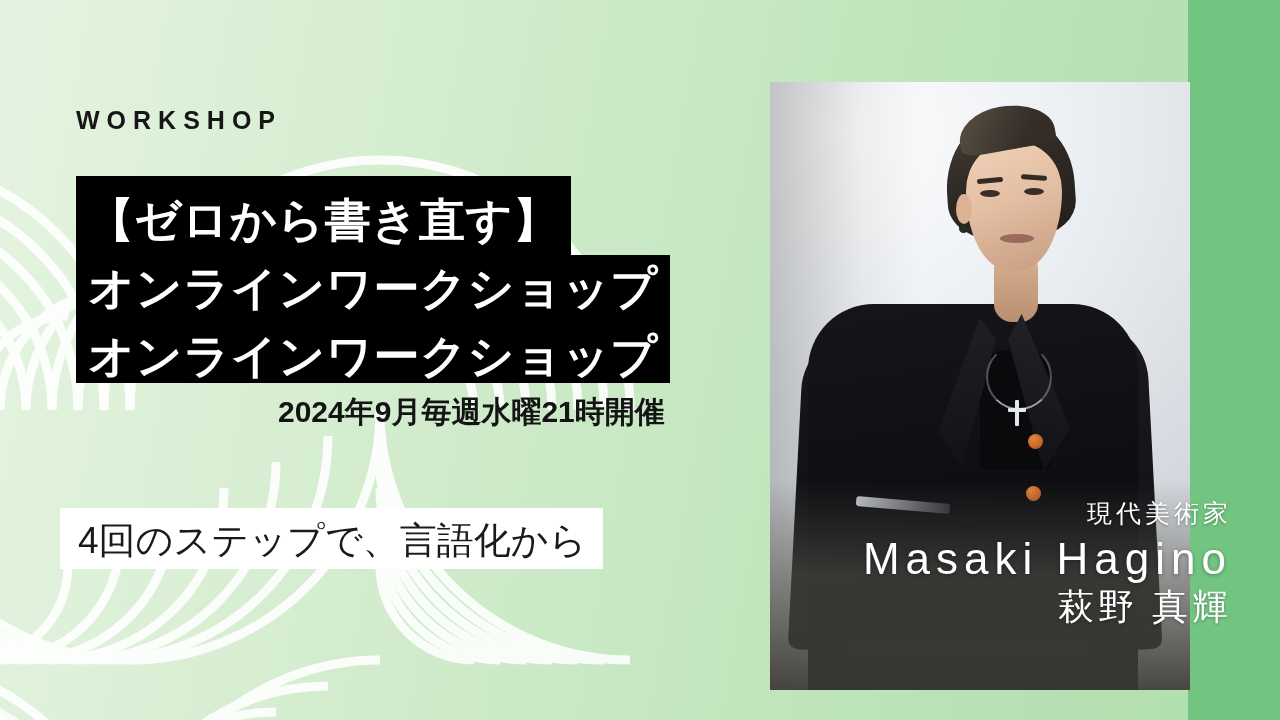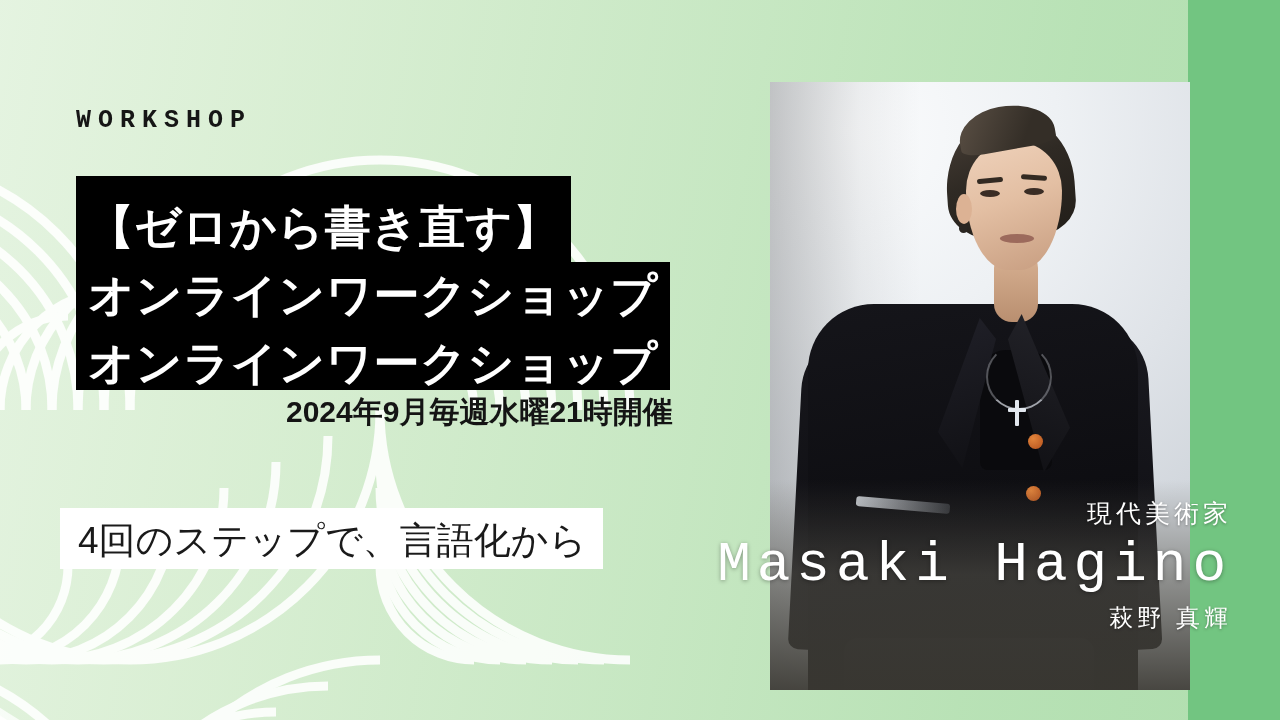--- a/index.html
+++ b/index.html
@@ -148,38 +148,38 @@
   }
   .ph-pants{
     position:absolute;left:74px;top:556px;width:250px;height:140px;
     background:linear-gradient(180deg,#101014 0%,#07070a 100%);
     border-radius:14px;
   }
 
   
   .eyebrow{
     position:absolute;left:76px;top:106px;
-    font-family:Liberation Mono, monospace;
+    font-family:Liberation Sans, sans-serif;
     font-size:25px;font-weight:700;letter-spacing:7px;color:#161616;
   }
 
   
   .title-wrap{position:absolute;left:76px;top:176px;}
   .title-line{
     display:table;background:#000000;color:#ffffff;
     font-size:46px;font-weight:700;line-height:1.0;
     padding:10px 12px 12px 12px;letter-spacing:.5px;white-space:nowrap;
   }
-  .title-line.l1{padding-top:28px;}
+  .title-line.l1{padding-top:21px;}
   .title-line.l3{padding-bottom:4px;}
 
   
   .date-line{
     position:absolute;left:278px;top:392px;
-    font-size:30px;font-weight:700;color:#141414;letter-spacing:0px;white-space:nowrap;margin-left:8px;
+    font-size:30px;font-weight:700;color:#141414;letter-spacing:0px;white-space:nowrap;
   }
 
   
   .sub-wrap{position:absolute;left:60px;top:508px;}
   .sub-line{
     display:table;background:#ffffff;color:#1a1a1a;
     font-size:37px;font-weight:400;line-height:1.05;
     padding:10px 16px 8px 18px;white-space:nowrap;
   }
   .sub-line.s1{padding-top:14px;text-align:right;}
@@ -187,26 +187,25 @@
 
   
   .credit{
     position:absolute;right:48px;top:500px;text-align:right;color:#ffffff;
   }
   .credit .role{
     font-size:25px;letter-spacing:4px;line-height:1.1;margin-bottom:6px;
     text-shadow:0 1px 3px rgba(0,0,0,.35);
   }
   .credit .name-en{
-    font-size:56px;font-weight:400;letter-spacing:6px;line-height:1.12;
+    font-size:44px;font-weight:400;letter-spacing:6px;line-height:1.12;
     text-shadow:0 1px 4px rgba(0,0,0,.35);
-    font-family:Liberation Mono, monospace;
   }
   .credit .name-jp{
-    font-size:24px;letter-spacing:4px;line-height:1.2;margin-top:8px;
+    font-size:36px;letter-spacing:4px;line-height:1.2;margin-top:2px;
     text-shadow:0 1px 3px rgba(0,0,0,.35);
   }
 </style>
 </head>
 <body>
 
 <div id="poster">
 
   <div class="bg-base"></div>
   <div class="bg-sweep"></div>

